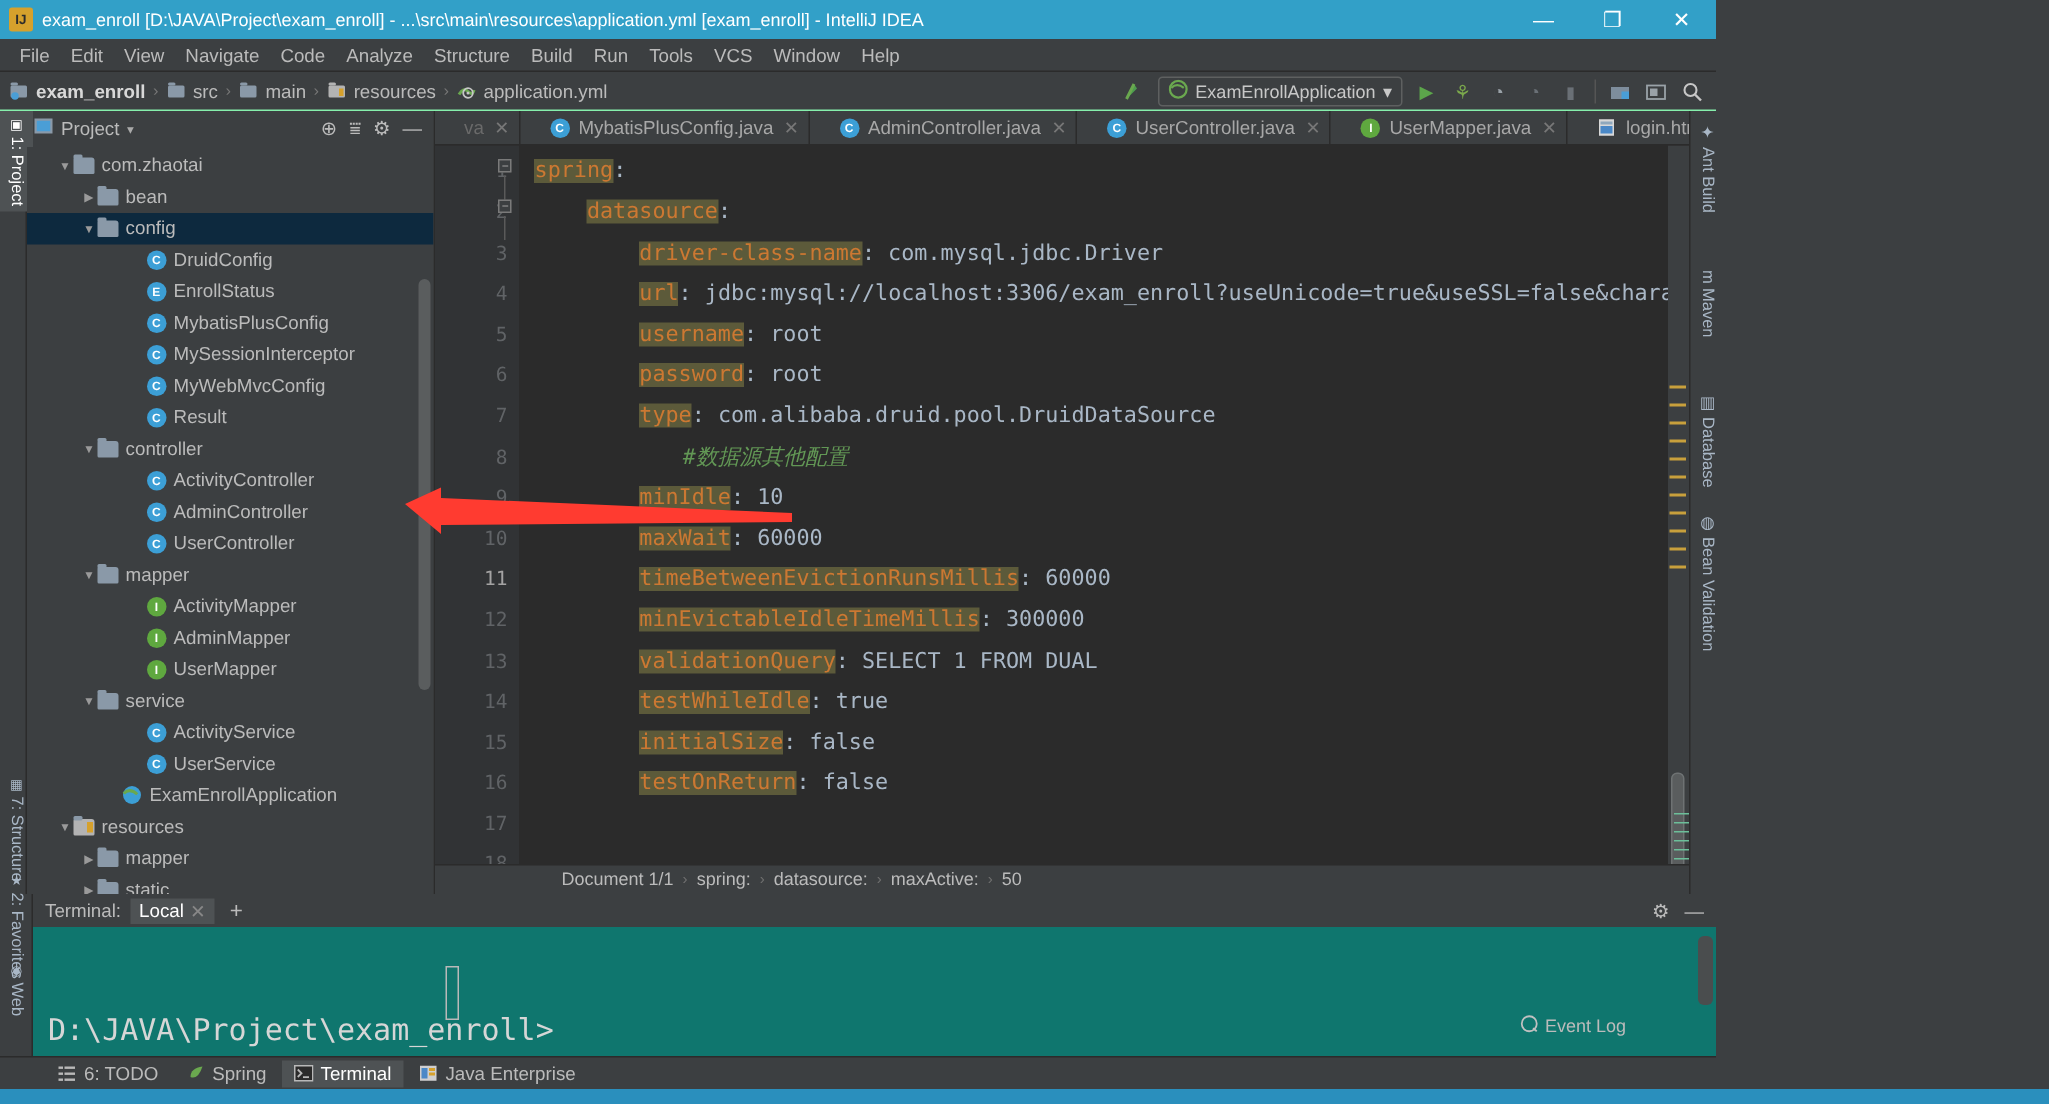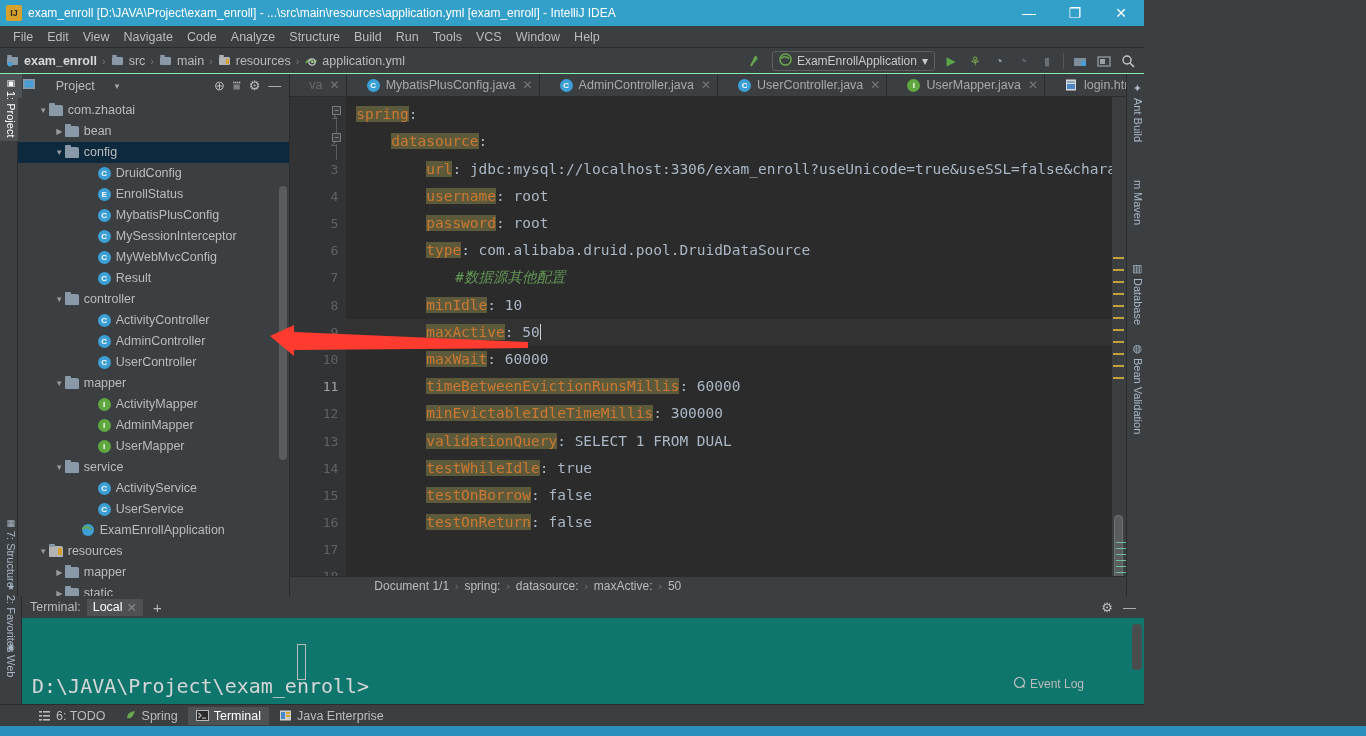--- a/index.html
+++ b/index.html
@@ -86,21 +86,21 @@
   }
   .vtab.active { background: #4e5254; color: #ffffff; }
   .vtab .vico { font-size: 9px; }
 
   
   .project-panel { width: 342px; background: #3c3f41; display:flex; flex-direction:column; border-right: 1px solid #2b2b2b;}
   .panel-head {
     height: 24px; display: flex; align-items: center; padding: 0 4px;
     background: #3c3f41; font-size: 12.5px; color: #bbbbbb;
   }
-  .panel-head .ph-left { display:flex; align-items:center; gap:20px; }
+  .panel-head .ph-left { display:flex; align-items:center; gap:5px; }
   .panel-head .ph-right { margin-left:auto; display:flex; align-items:center; gap:8px; padding-right:4px;}
   .tree {
     flex: 1 1 auto; background: #3c3f41; overflow: hidden;
     position: relative; padding-top: 2px;
   }
   .trow {
     height: 21px; display: flex; align-items: center; font-size: 12.5px;
     color: #bbbbbb; white-space: nowrap; padding-right: 4px;
   }
   .trow.selected { background: #0d293e; }
@@ -673,33 +673,33 @@
             <div class="fold-mark" style="top:5px;left:0;">−</div>
             <div class="fold-line" style="top:16px;height:20px;"></div>
             <div class="fold-mark" style="top:32px;left:0;">−</div>
             <div class="fold-line" style="top:43px;height:16px;"></div>
           </div>
           </div>
 
         <div class="code" id="code">
             <div class="cline"><span></span><span class="k-key">spring</span><span class="k-plain">:</span></div>
             <div class="cline"><span>    </span><span class="k-key">datasource</span><span class="k-plain">:</span></div>
+            <div class="cline"><span>        </span><span class="k-key">driver-class-name</span><span class="k-plain">: </span><span class="k-val">com.mysql.jdbc.Driver</span></div>
             <div class="cline"><span>        </span><span class="k-key">url</span><span class="k-plain">: </span><span class="k-val">jdbc:mysql://localhost:3306/exam_enroll?useUnicode=true&amp;useSSL=false&amp;characterEncoding=UTF-8</span></div>
             <div class="cline"><span>        </span><span class="k-key">username</span><span class="k-plain">: </span><span class="k-val">root</span></div>
             <div class="cline"><span>        </span><span class="k-key">password</span><span class="k-plain">: </span><span class="k-val">root</span></div>
             <div class="cline"><span>        </span><span class="k-key">type</span><span class="k-plain">: </span><span class="k-val">com.alibaba.druid.pool.DruidDataSource</span></div>
             <div class="cline"><span>        </span><span class="k-comment">#数据源其他配置</span></div>
             <div class="cline"><span>        </span><span class="k-key">minIdle</span><span class="k-plain">: </span><span class="k-val">10</span></div>
-            <div class="cline cur"><span>        </span><span class="k-key">maxActive</span><span class="k-plain">: </span><span class="k-val">50</span><span class="caret"></span></div>
             <div class="cline"><span>        </span><span class="k-key">maxWait</span><span class="k-plain">: </span><span class="k-val">60000</span></div>
             <div class="cline"><span>        </span><span class="k-key">timeBetweenEvictionRunsMillis</span><span class="k-plain">: </span><span class="k-val">60000</span></div>
             <div class="cline"><span>        </span><span class="k-key">minEvictableIdleTimeMillis</span><span class="k-plain">: </span><span class="k-val">300000</span></div>
             <div class="cline"><span>        </span><span class="k-key">validationQuery</span><span class="k-plain">: </span><span class="k-val">SELECT 1 FROM DUAL</span></div>
             <div class="cline"><span>        </span><span class="k-key">testWhileIdle</span><span class="k-plain">: </span><span class="k-val">true</span></div>
-            <div class="cline"><span>        </span><span class="k-key">testOnBorrow</span><span class="k-plain">: </span><span class="k-val">false</span></div>
+            <div class="cline"><span>        </span><span class="k-key">initialSize</span><span class="k-plain">: </span><span class="k-val">false</span></div>
             <div class="cline"><span>        </span><span class="k-key">testOnReturn</span><span class="k-plain">: </span><span class="k-val">false</span></div>
           </div>
 
         <div class="stripe">
           <div class="mark" style="top:160px;"></div>
           <div class="mark" style="top:172px;"></div>
           <div class="mark" style="top:184px;"></div>
           <div class="mark" style="top:196px;"></div>
           <div class="mark" style="top:208px;"></div>
           <div class="mark" style="top:220px;"></div>

